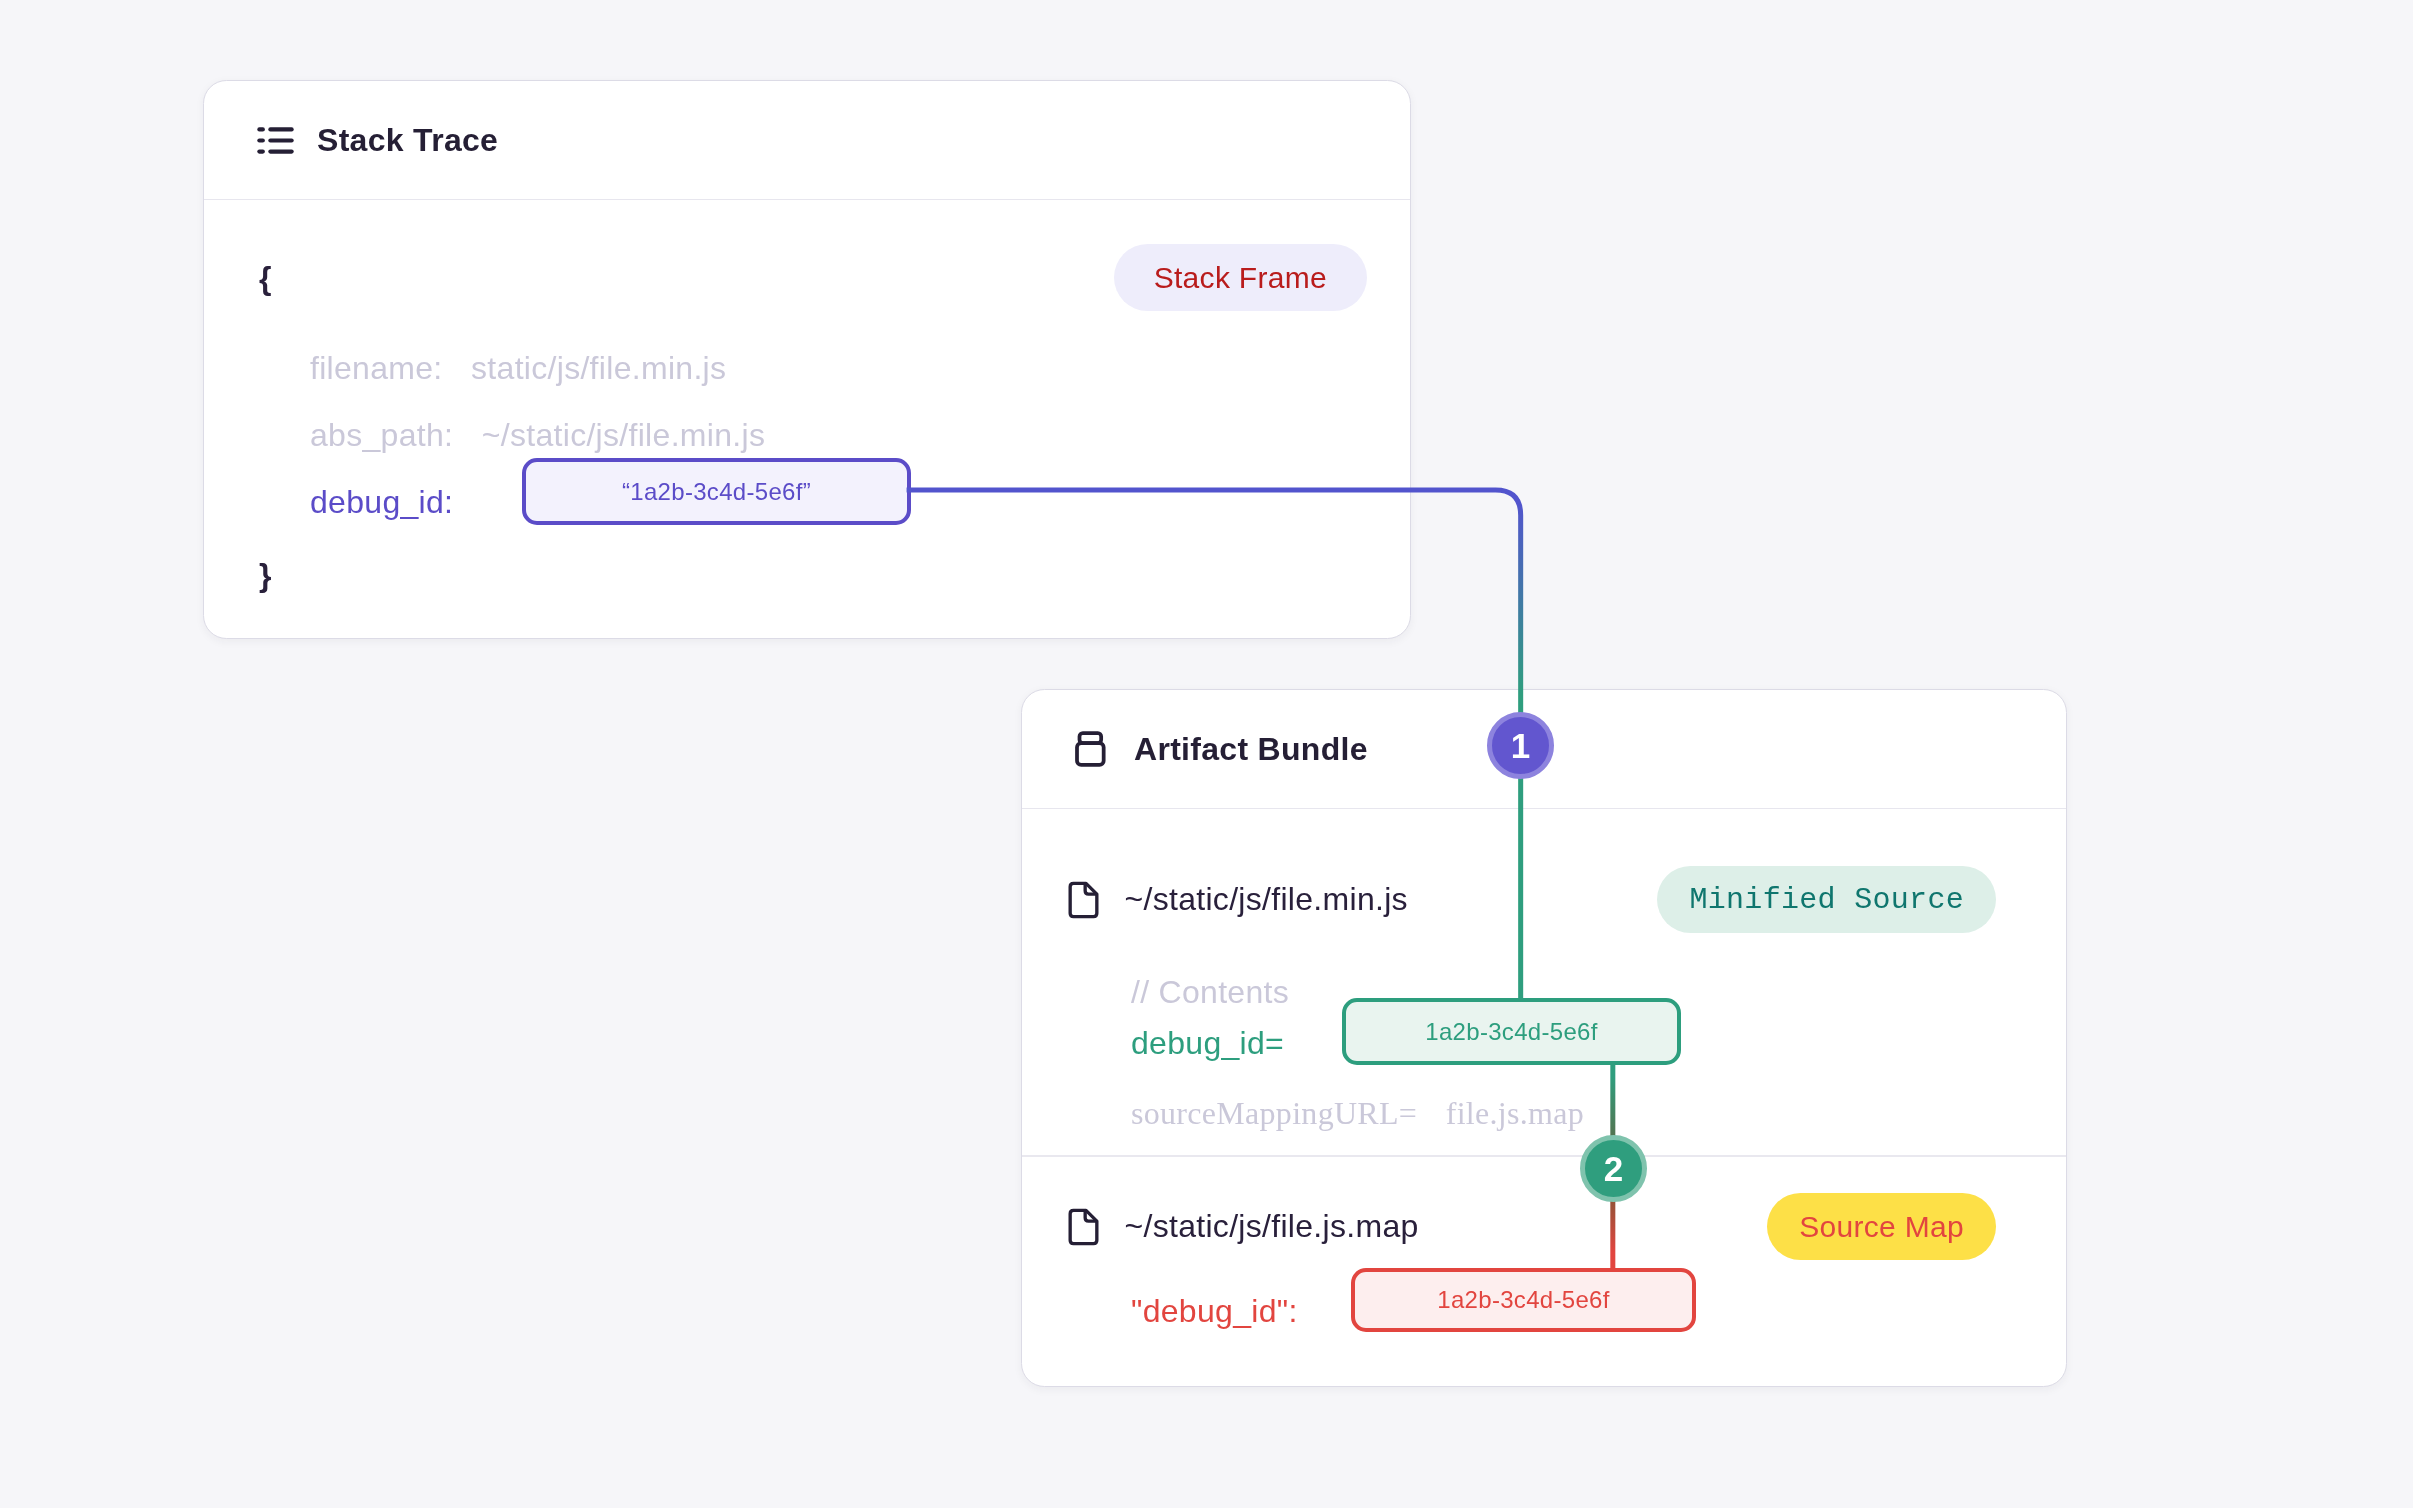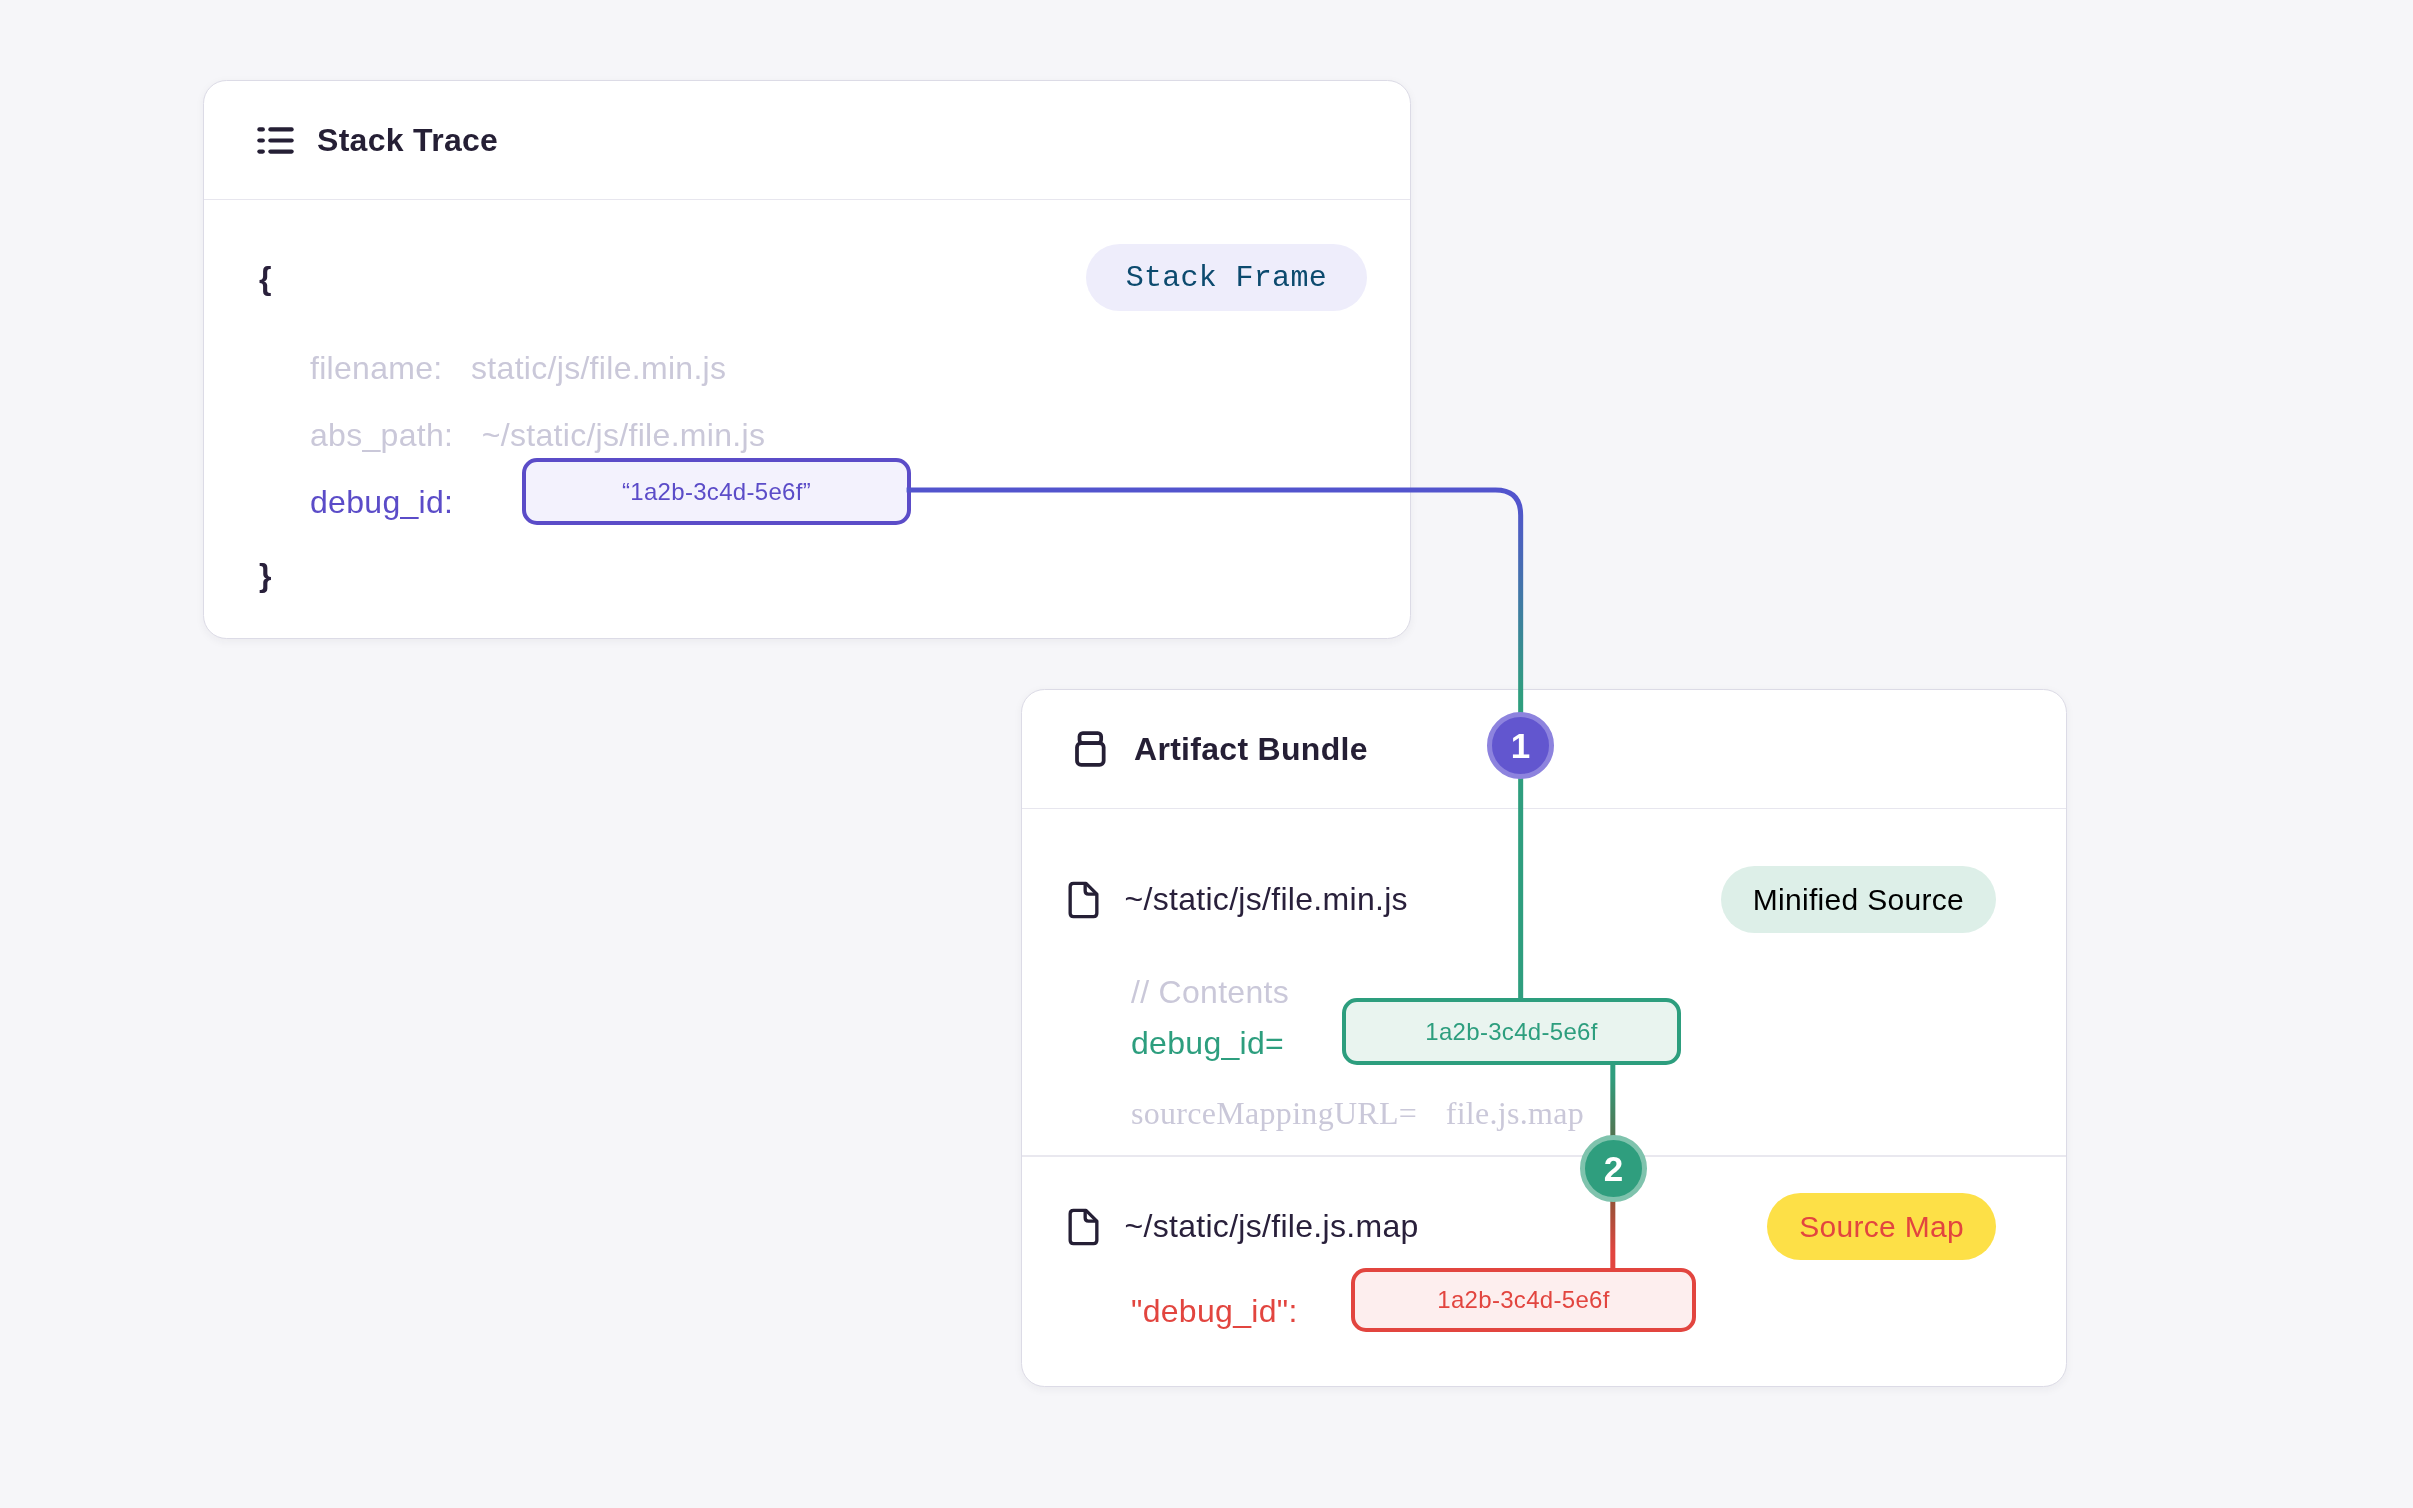--- a/index.html
+++ b/index.html
@@ -59,22 +59,22 @@
     border-color:#2d9e7e;background:#e9f4ef;color:#2d9e7e;}
   .vbox-red{left:329px;top:578px;width:345px;height:64px;
     border-color:#e2453f;background:#fdeeee;color:#e2453f;}
 
   
   .badge{
     position:absolute;height:67px;display:flex;align-items:center;
     border-radius:34px;padding:0 32px;
     font-size:30px;font-weight:500;letter-spacing:0.3px;white-space:nowrap;
   }
-  .badge-purple{background:#eeedfb;color:#0c4a6e;right:43px;top:163px;padding:0 40px;font-family:Liberation Mono, monospace;}
-  .badge-green{background:#ddefe8;color:#000000;}
+  .badge-purple{background:#eeedfb;color:#b91c1c;right:43px;top:163px;padding:0 40px;}
+  .badge-green{background:#ddefe8;color:#0f766e;font-family:Liberation Mono, monospace;}
   .badge-red{background:#fde047;color:#e2453f;}
 
   
   .file-row{position:absolute;left:44px;right:70px;height:67px;display:flex;align-items:center;}
   .file-row-1{top:176px;}
   .file-row-2{top:503px;}
   .file-name{font-size:32px;font-weight:500;color:#29203b;margin-left:23.5px;letter-spacing:0.3px;white-space:nowrap;}
   .file-row .badge{position:static;margin-left:auto;}
   .ab-divider{position:absolute;left:0;right:0;top:465px;height:1.7px;background:#e9e8ef;}
 

